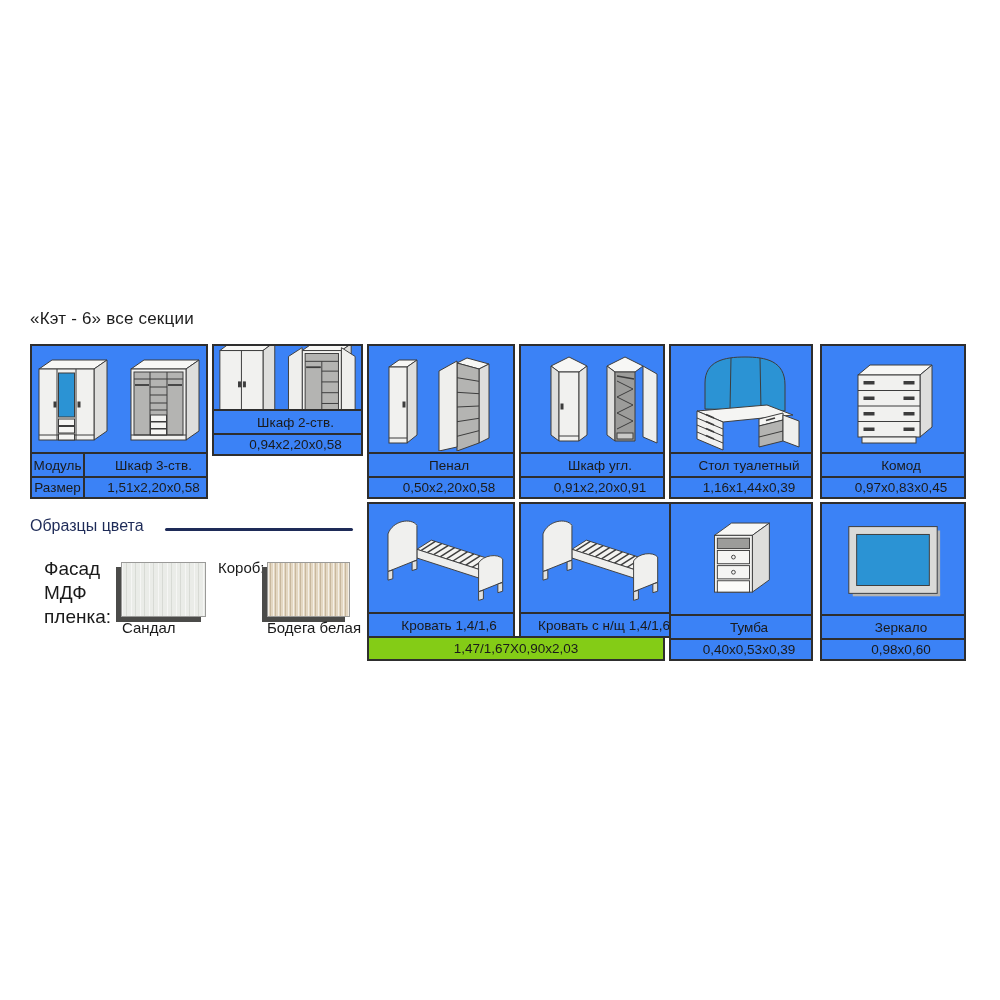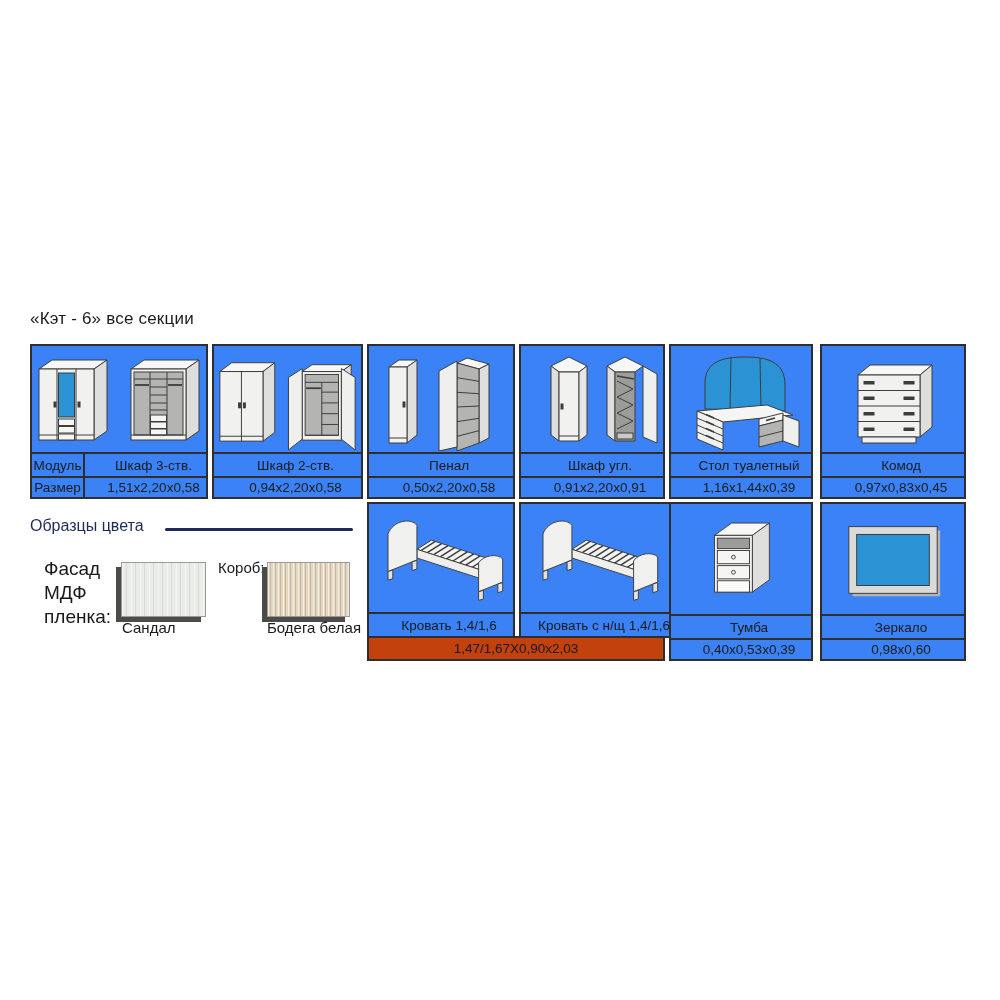--- a/index.html
+++ b/index.html
@@ -23,32 +23,32 @@
     font-size:13.5px;box-sizing:border-box;
   }
   .trow.srow{height:21px;}
   .trow .lbl{
     width:53px;border-right:2px solid var(--border-dark);display:flex;align-items:center;
     justify-content:center;box-sizing:border-box;flex:none;
   }
   .trow .val{flex:1;display:flex;align-items:center;justify-content:center;padding-left:16px;}
   
   .b1{left:30px;top:344px;width:178px;height:155px;}
-  .b2{left:212px;top:344px;width:151px;height:155px;}
+  .b2{left:212px;top:344px;width:151px;height:112px;}
   .b3{left:367px;top:344px;width:148px;height:155px;}
   .b4{left:519px;top:344px;width:146px;height:155px;}
   .b5{left:669px;top:344px;width:144px;height:155px;text-align:right;}
   .b6{left:820px;top:344px;width:146px;height:155px;}
   
   .bed1{left:367px;top:502px;width:148px;height:136px;}
   .bed2{left:519px;top:502px;width:154px;height:136px;}
   .bedsize{
     position:absolute;left:367px;top:636px;width:298px;height:25px;box-sizing:border-box;
     border:2px solid var(--border-dark);display:flex;align-items:center;justify-content:center;
-    font-size:13.5px;background:#c2410c;
+    font-size:13.5px;background:#84cc16;
   }
   .t1{left:669px;top:502px;width:144px;height:159px;}
   .t2{left:820px;top:502px;width:146px;height:159px;}
   
   .samples-title{
     position:absolute;left:30px;top:517px;font-size:16px;color:var(--accent-navy);
   }
   .samples-rule{
     position:absolute;left:165px;top:528px;width:188px;height:3px;
     background:var(--accent-navy);border-radius:2px;

